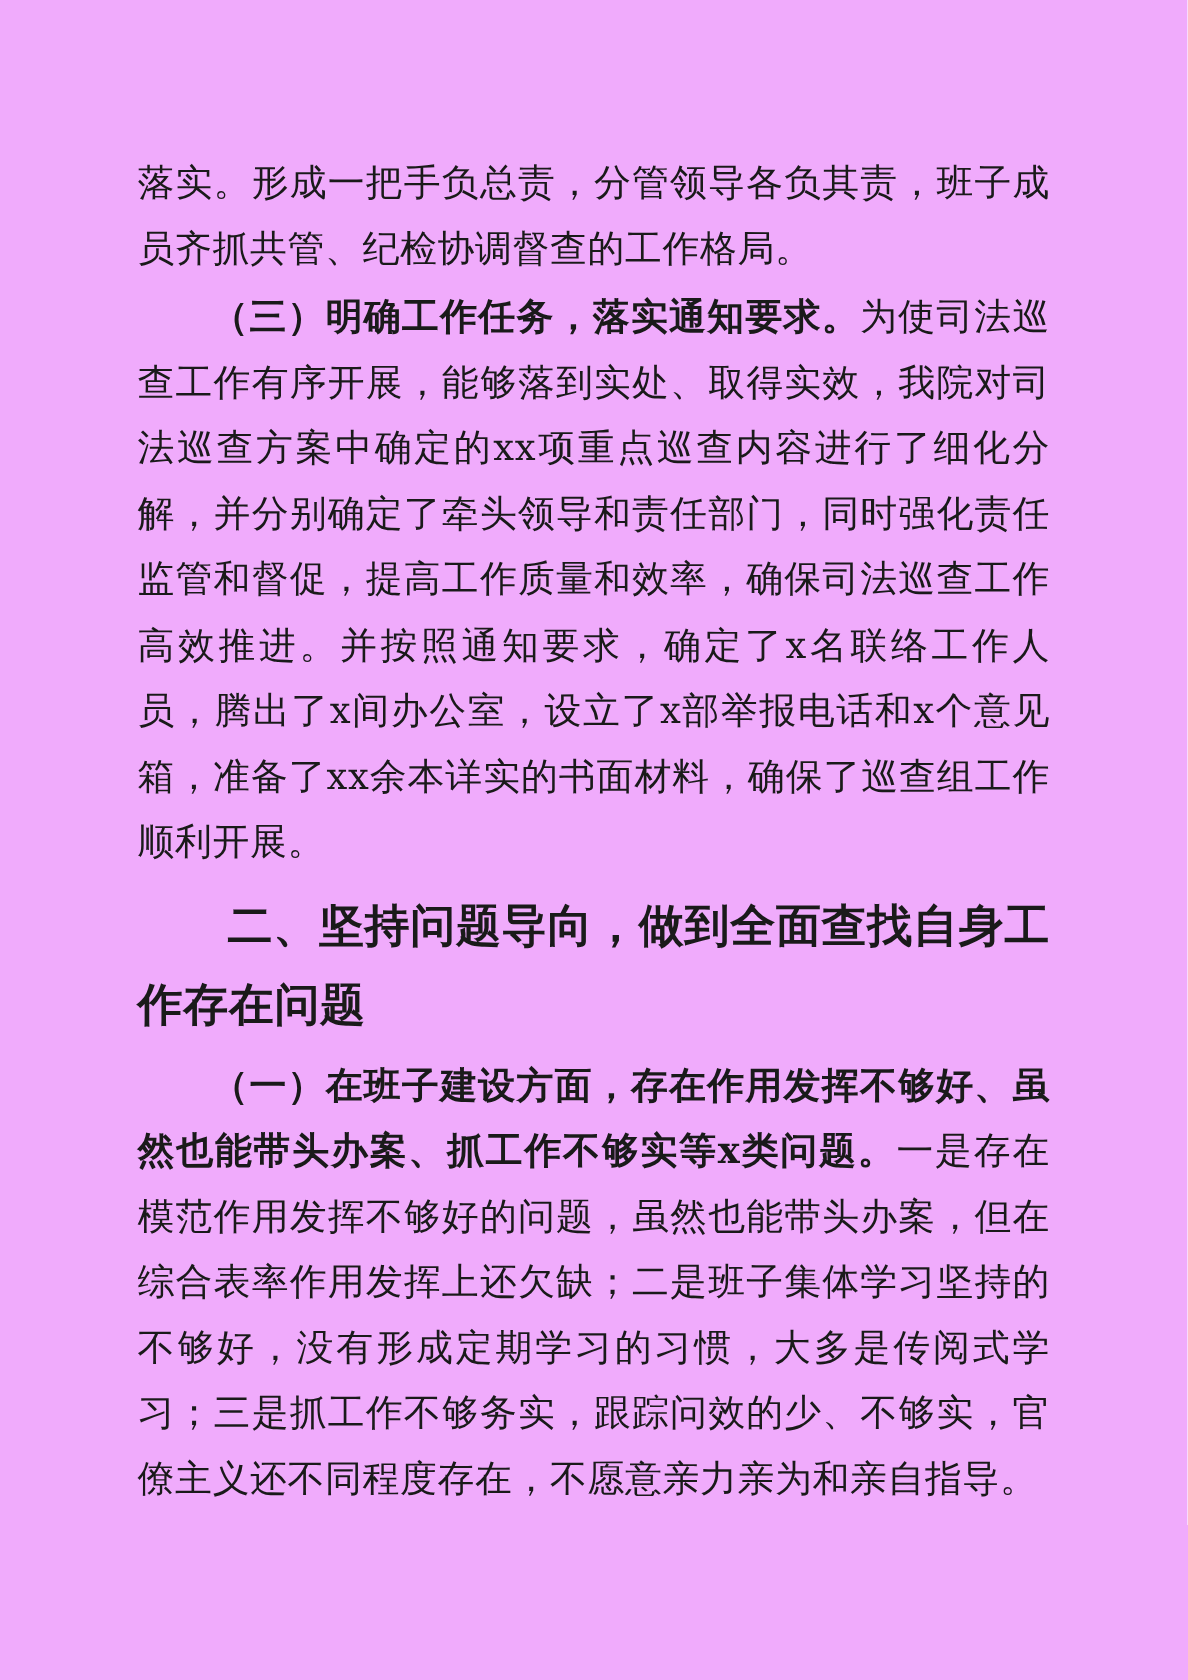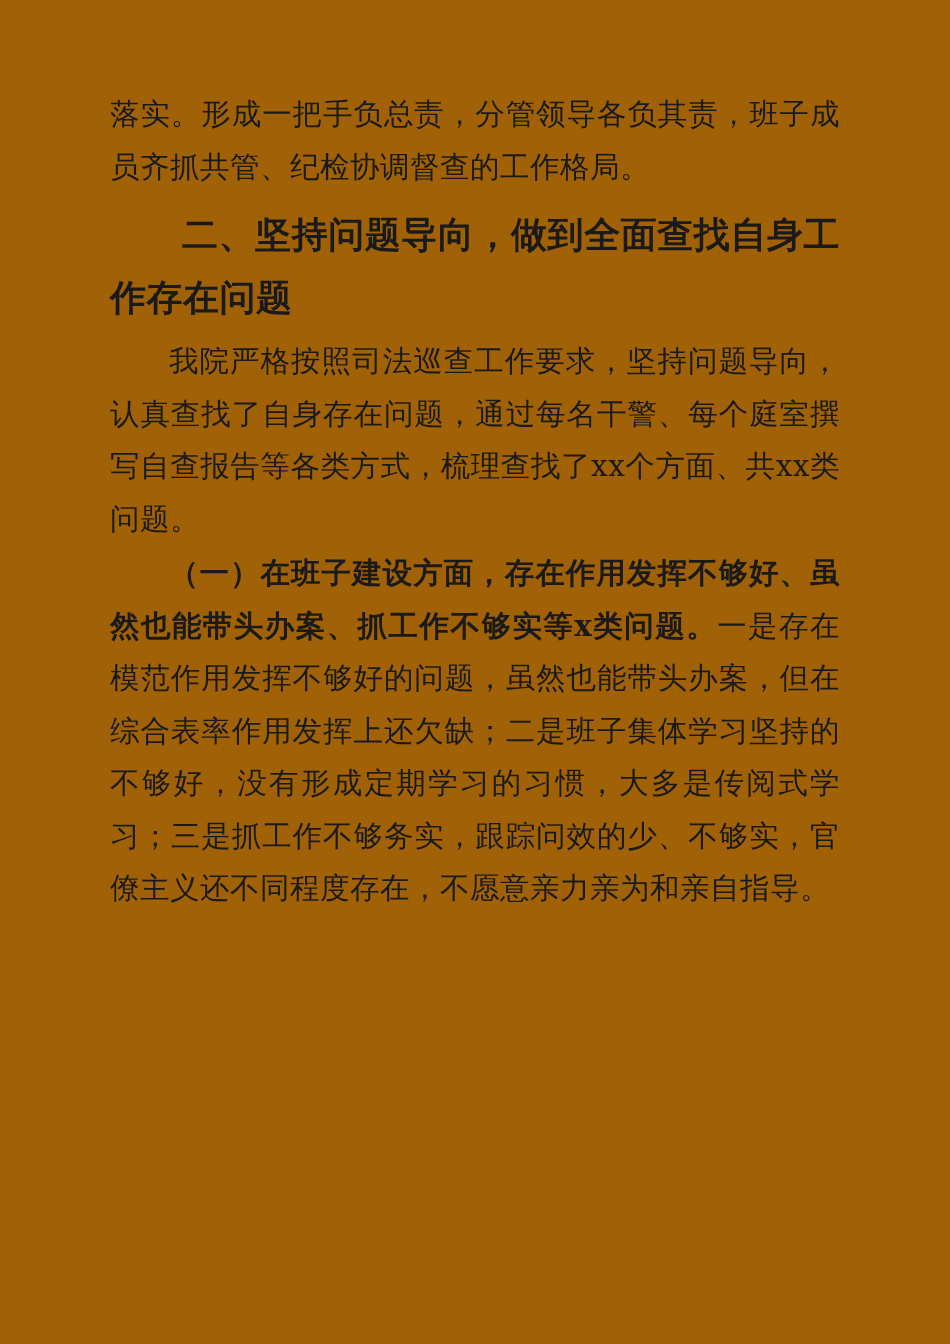--- a/index.html
+++ b/index.html
@@ -4,24 +4,24 @@
 <style>
   html, body {
     margin: 0;
     padding: 0;
     background: #ffffff;
   }
   .page {
     position: relative;
     width: 950px;
     height: 1344px;
-    background: #a16207;
+    background: #f0abfc;
     overflow: hidden;
     box-sizing: border-box;
-    padding: 88px 110px 60px 110px;
+    padding: 120px 110px 60px 110px;
     font-family: "DejaVu Serif", "Liberation Serif", serif;
     color: #1a1a1a;
   }
   .doc-body {
     font-size: 29.5px;
     line-height: 1.78;
     letter-spacing: 0.5px;
     text-align: justify;
     text-justify: inter-ideograph;
   }
@@ -48,21 +48,21 @@
   }
 </style>
 </head>
 <body>
 
 <div class="page">
   <div class="doc-body">
 
     <p class="para para-cont">落实。形成一把手负总责，分管领导各负其责，班子成员齐抓共管、纪检协调督查的工作格局。</p>
 
+    <p class="para"><span class="sub-head">（三）明确工作任务，落实通知要求。</span><span>为使司法巡查工作有序开展，能够落到实处、取得实效，我院对司法巡查方案中确定的xx项重点巡查内容进行了细化分解，并分别确定了牵头领导和责任部门，同时强化责任监管和督促，提高工作质量和效率，确保司法巡查工作高效推进。并按照通知要求，确定了x名联络工作人员，腾出了x间办公室，设立了x部举报电话和x个意见箱，准备了xx余本详实的书面材料，确保了巡查组工作顺利开展。</span></p>
 
     <p class="heading">二、坚持问题导向，做到全面查找自身工作存在问题</p>
 
-    <p class="para">我院严格按照司法巡查工作要求，坚持问题导向，认真查找了自身存在问题，通过每名干警、每个庭室撰写自查报告等各类方式，梳理查找了xx个方面、共xx类问题。</p>
 
     <p class="para"><span class="sub-head">（一）在班子建设方面，存在作用发挥不够好、虽然也能带头办案、抓工作不够实等x类问题。</span><span>一是存在模范作用发挥不够好的问题，虽然也能带头办案，但在综合表率作用发挥上还欠缺；二是班子集体学习坚持的不够好，没有形成定期学习的习惯，大多是传阅式学习；三是抓工作不够务实，跟踪问效的少、不够实，官僚主义还不同程度存在，不愿意亲力亲为和亲自指导。</span></p>
 
   </div>
 </div>
 
 </body></html>

